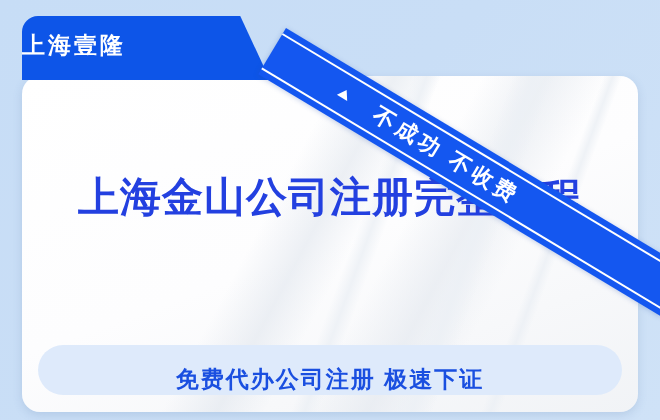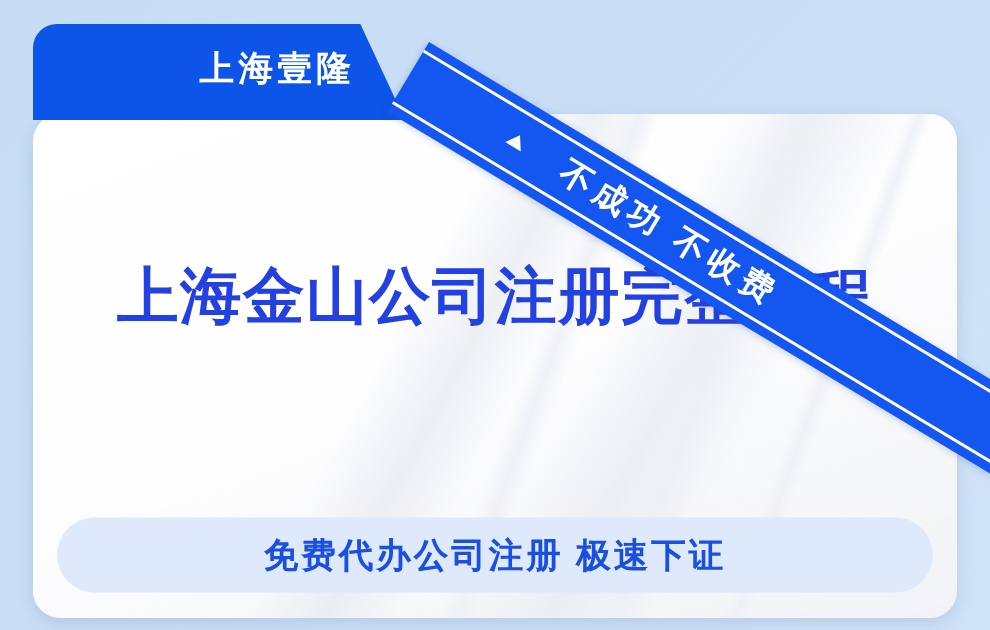--- a/index.html
+++ b/index.html
@@ -31,21 +31,21 @@
     border-top-right-radius: 18px;
     
     clip-path: polygon(0 0, 88% 0, 100% 100%, 0 100%);
     z-index: 5;
   }
   .brand-tab-label {
     position: absolute;
     left: 0;
     top: 14px;
     width: 215px;
-    text-align: right;
+    text-align: left;
     color: #ffffff;
     font-size: 23px;
     font-weight: bold;
     letter-spacing: 3px;
     line-height: 30px;
     white-space: nowrap;
   }
 
   
   .card {
@@ -101,21 +101,21 @@
   
   .cta-pill {
     position: absolute;
     left: 16px;
     top: 269px;
     width: 584px;
     height: 50px;
     border-radius: 26px;
     background: #deeafb;
     display: flex;
-    align-items: center;
+    align-items: flex-end;
     justify-content: center;
   }
   .cta-pill-label {
     color: #1a4fe0;
     font-size: 23px;
     font-weight: bold;
     letter-spacing: 2px;
     white-space: nowrap;
   }
 

